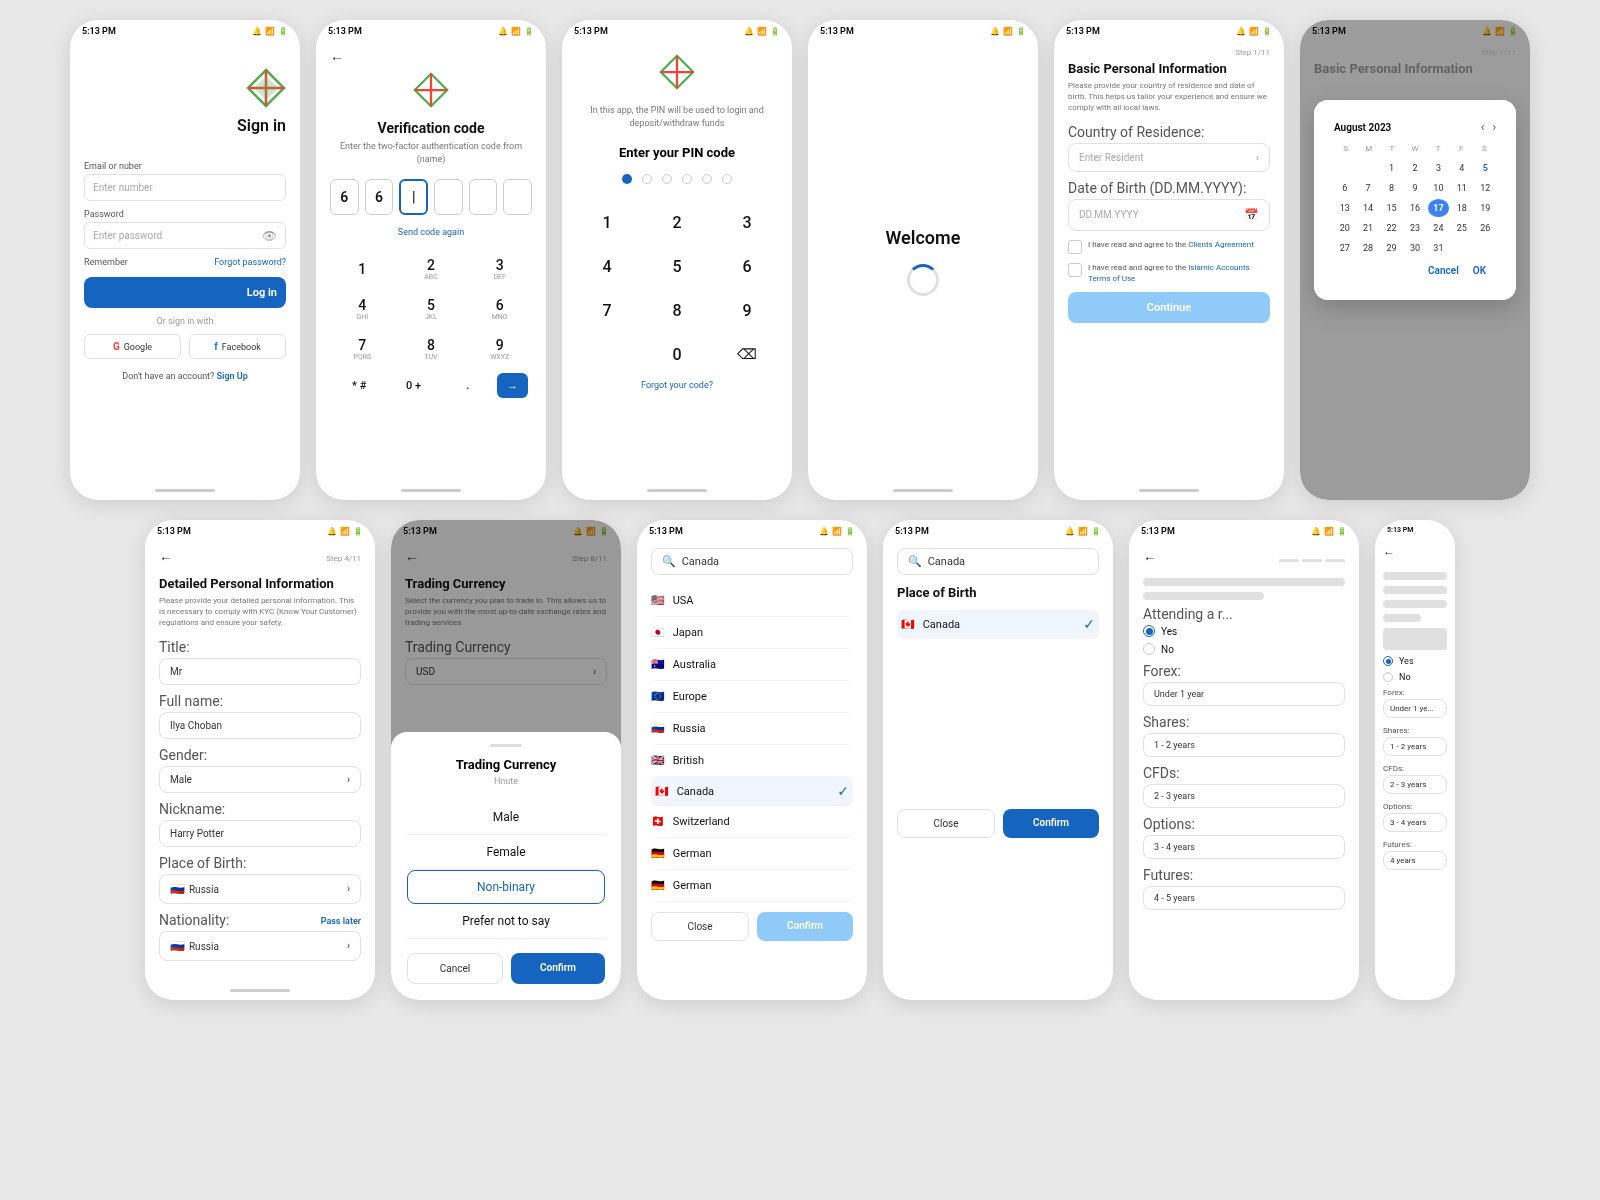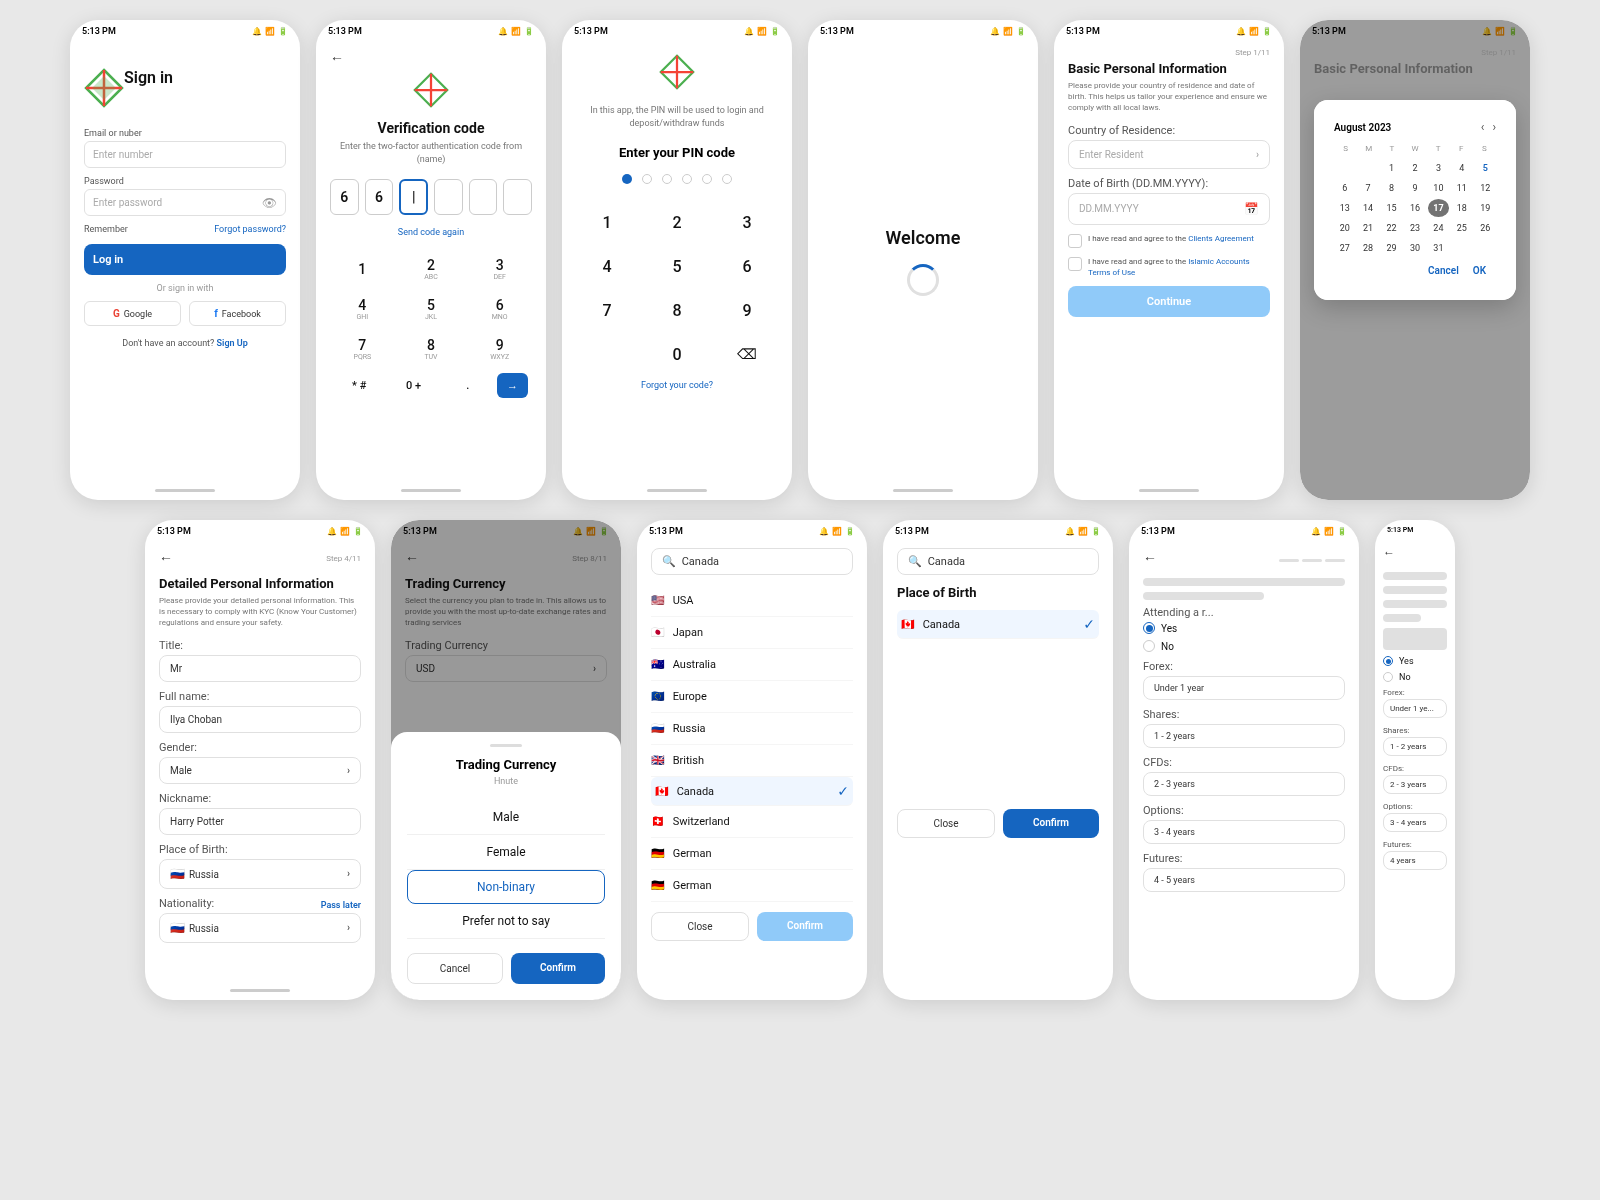--- a/index.html
+++ b/index.html
@@ -48,22 +48,22 @@
       font-size: 8px;
     }
     .phone-content {
       flex: 1;
       padding: 8px 14px 12px;
       overflow: hidden;
     }
     
     .logo-container {
       display: flex;
-      flex-direction: row;
-      align-items: flex-start;
+      flex-direction: column;
+      align-items: flex-end;
       padding: 20px 0 12px;
     }
     .logo-diamond {
       width: 40px;
       height: 40px;
       position: relative;
       margin-bottom: 8px;
     }
     .logo-diamond svg {
       width: 40px;
@@ -110,21 +110,21 @@
     .btn-primary {
       width: 100%;
       background: #1565C0;
       color: #fff;
       border: none;
       border-radius: 8px;
       padding: 9px;
       font-size: 11px;
       font-weight: 600;
       cursor: pointer;
-      text-align: left;
+      text-align: right;
     }
     .or-divider {
       text-align: center;
       font-size: 9px;
       color: #999;
       margin: 8px 0;
     }
     .social-row {
       display: flex;
       gap: 8px;
@@ -336,21 +336,21 @@
       color: #111;
       margin-bottom: 4px;
     }
     .section-desc {
       font-size: 8px;
       color: #777;
       margin-bottom: 10px;
       line-height: 1.4;
     }
     .form-label {
-      font-size: 11px;
+      font-size: 14px;
       color: #555;
       margin-bottom: 3px;
     }
     .form-input-box {
       border: 1px solid #e0e0e0;
       border-radius: 8px;
       padding: 8px 10px;
       font-size: 10px;
       color: #aaa;
       width: 100%;
@@ -440,21 +440,21 @@
     }
     .cal-cell {
       text-align: center;
       font-size: 9px;
       padding: 4px 2px;
       color: #333;
       border-radius: 50%;
       cursor: pointer;
     }
     .cal-cell.today {
-      background: #737373;
+      background: #3b82f6;
       color: #fff;
       border-radius: 50%;
       font-weight: bold;
     }
     .cal-cell.highlight {
       color: #1565C0;
       font-weight: 600;
     }
     .cal-cell.empty { color: transparent; }
     .cal-footer {

